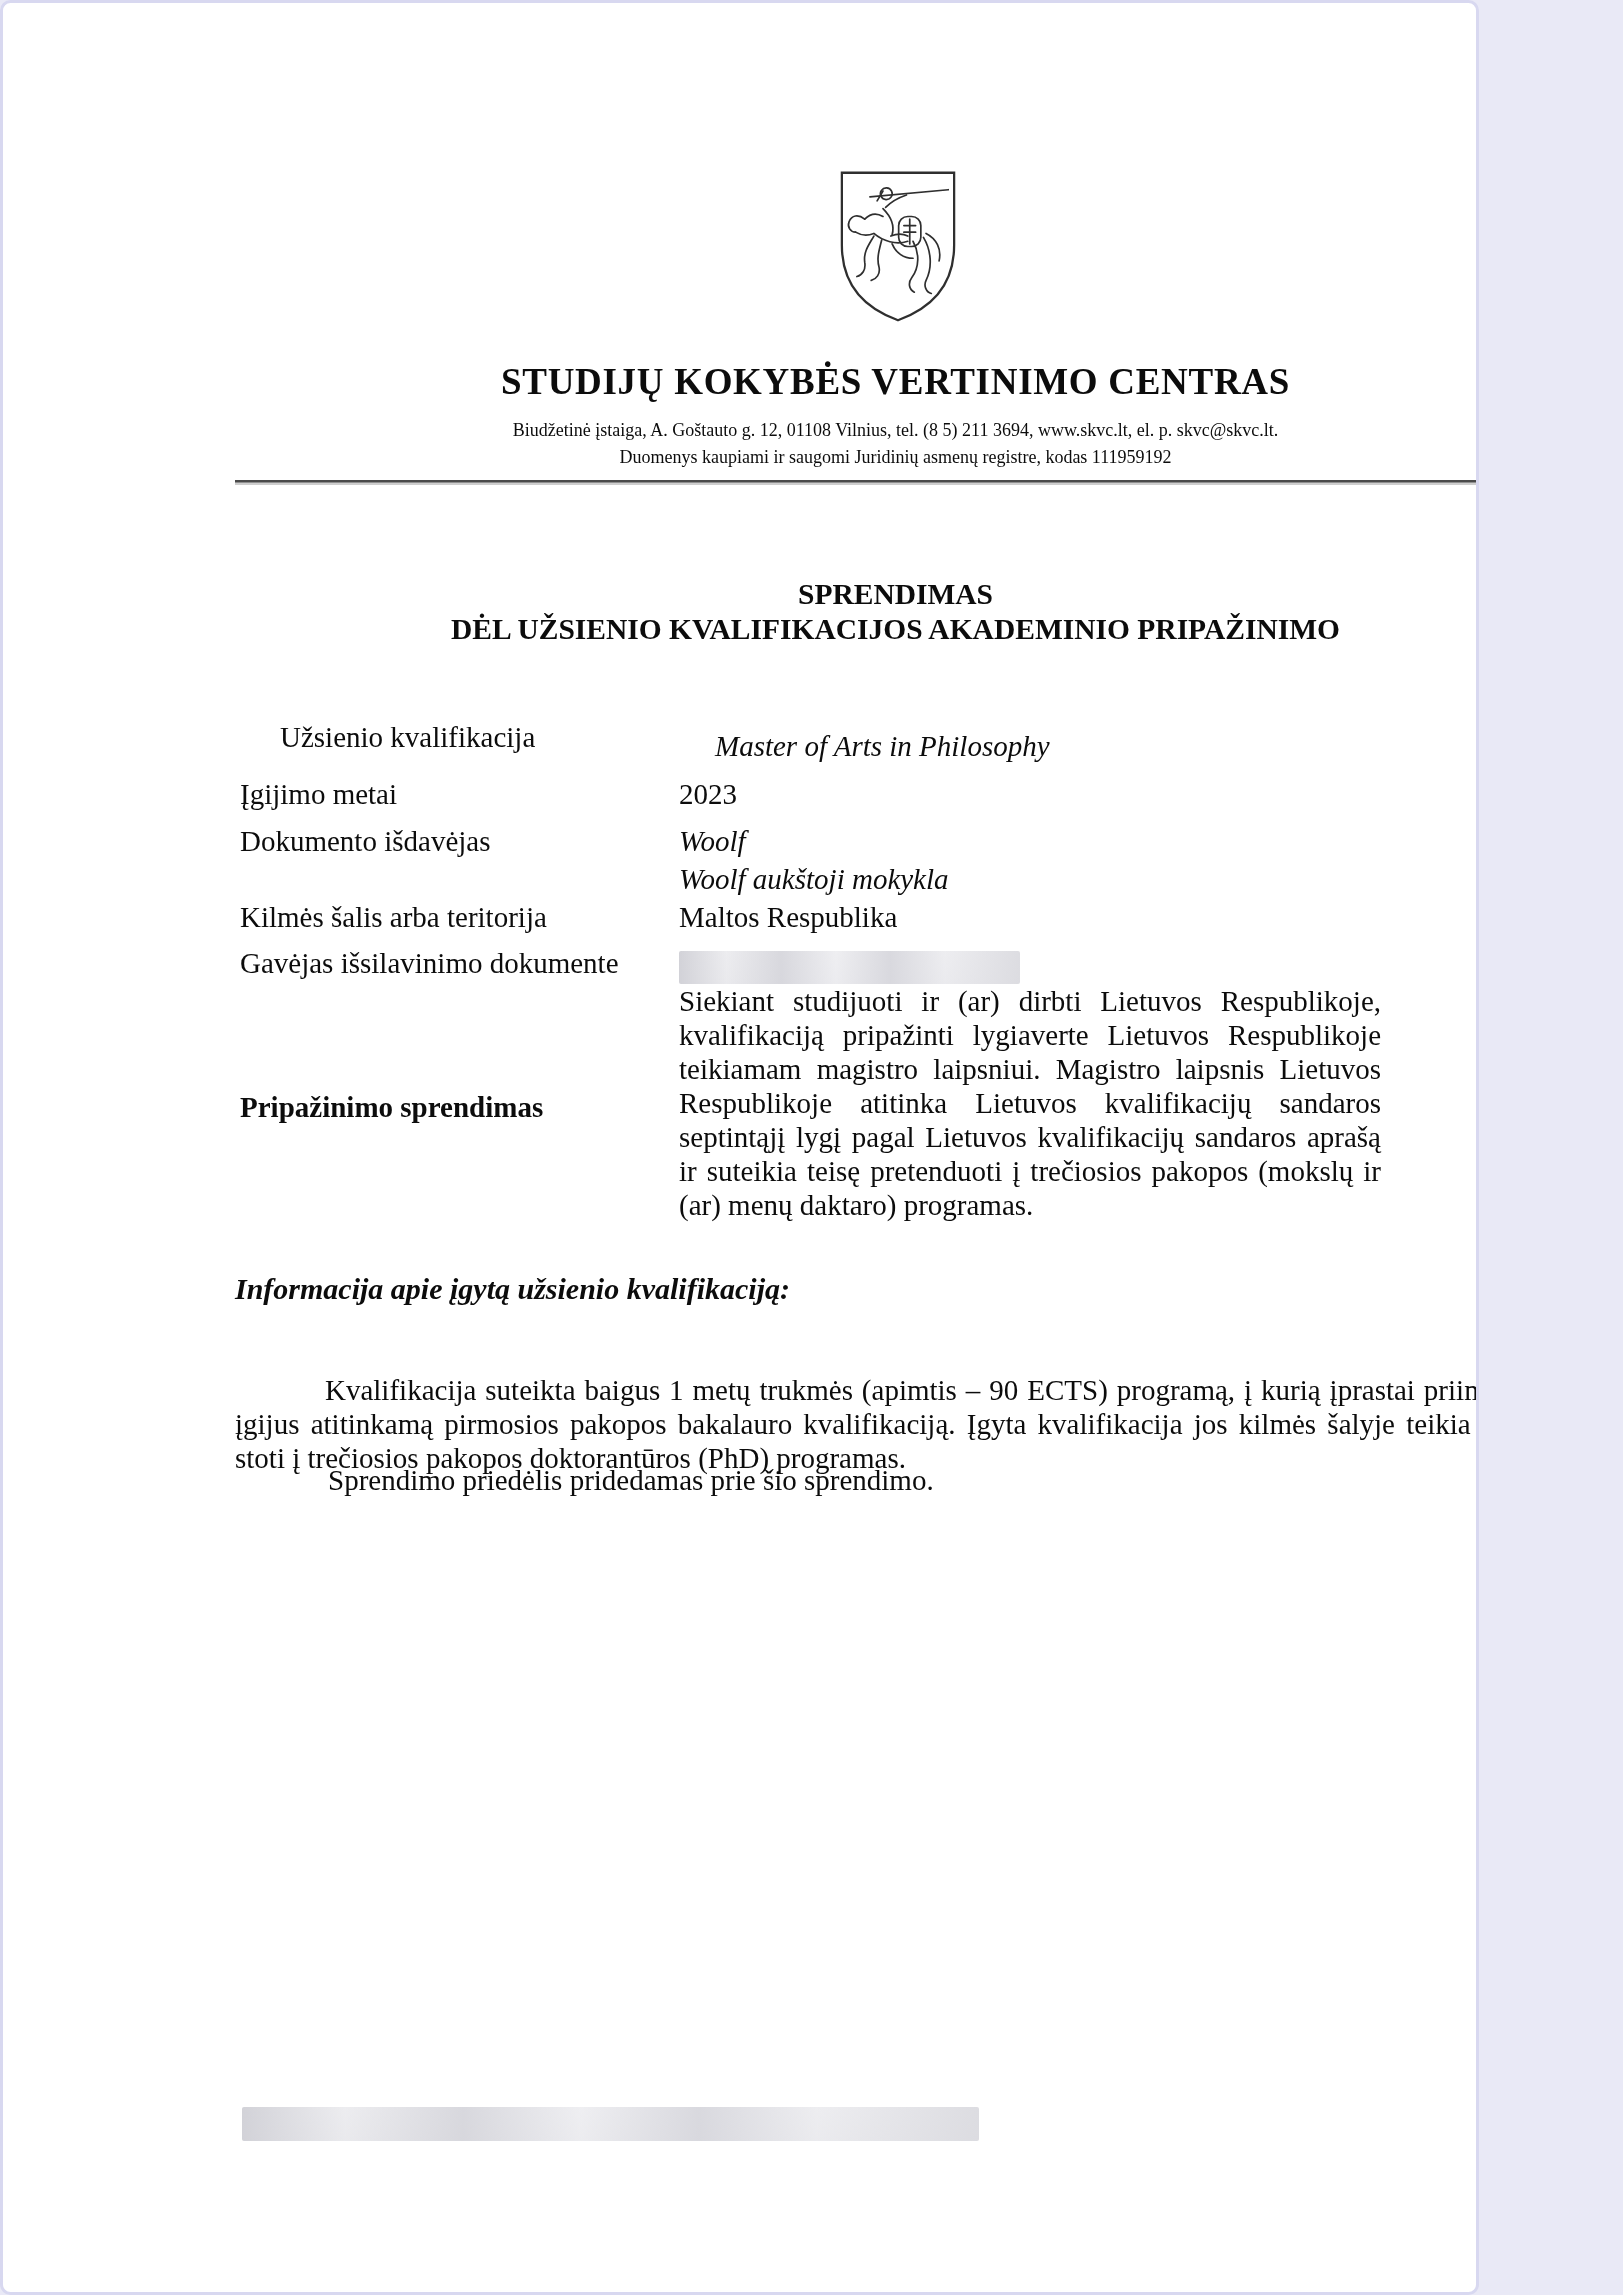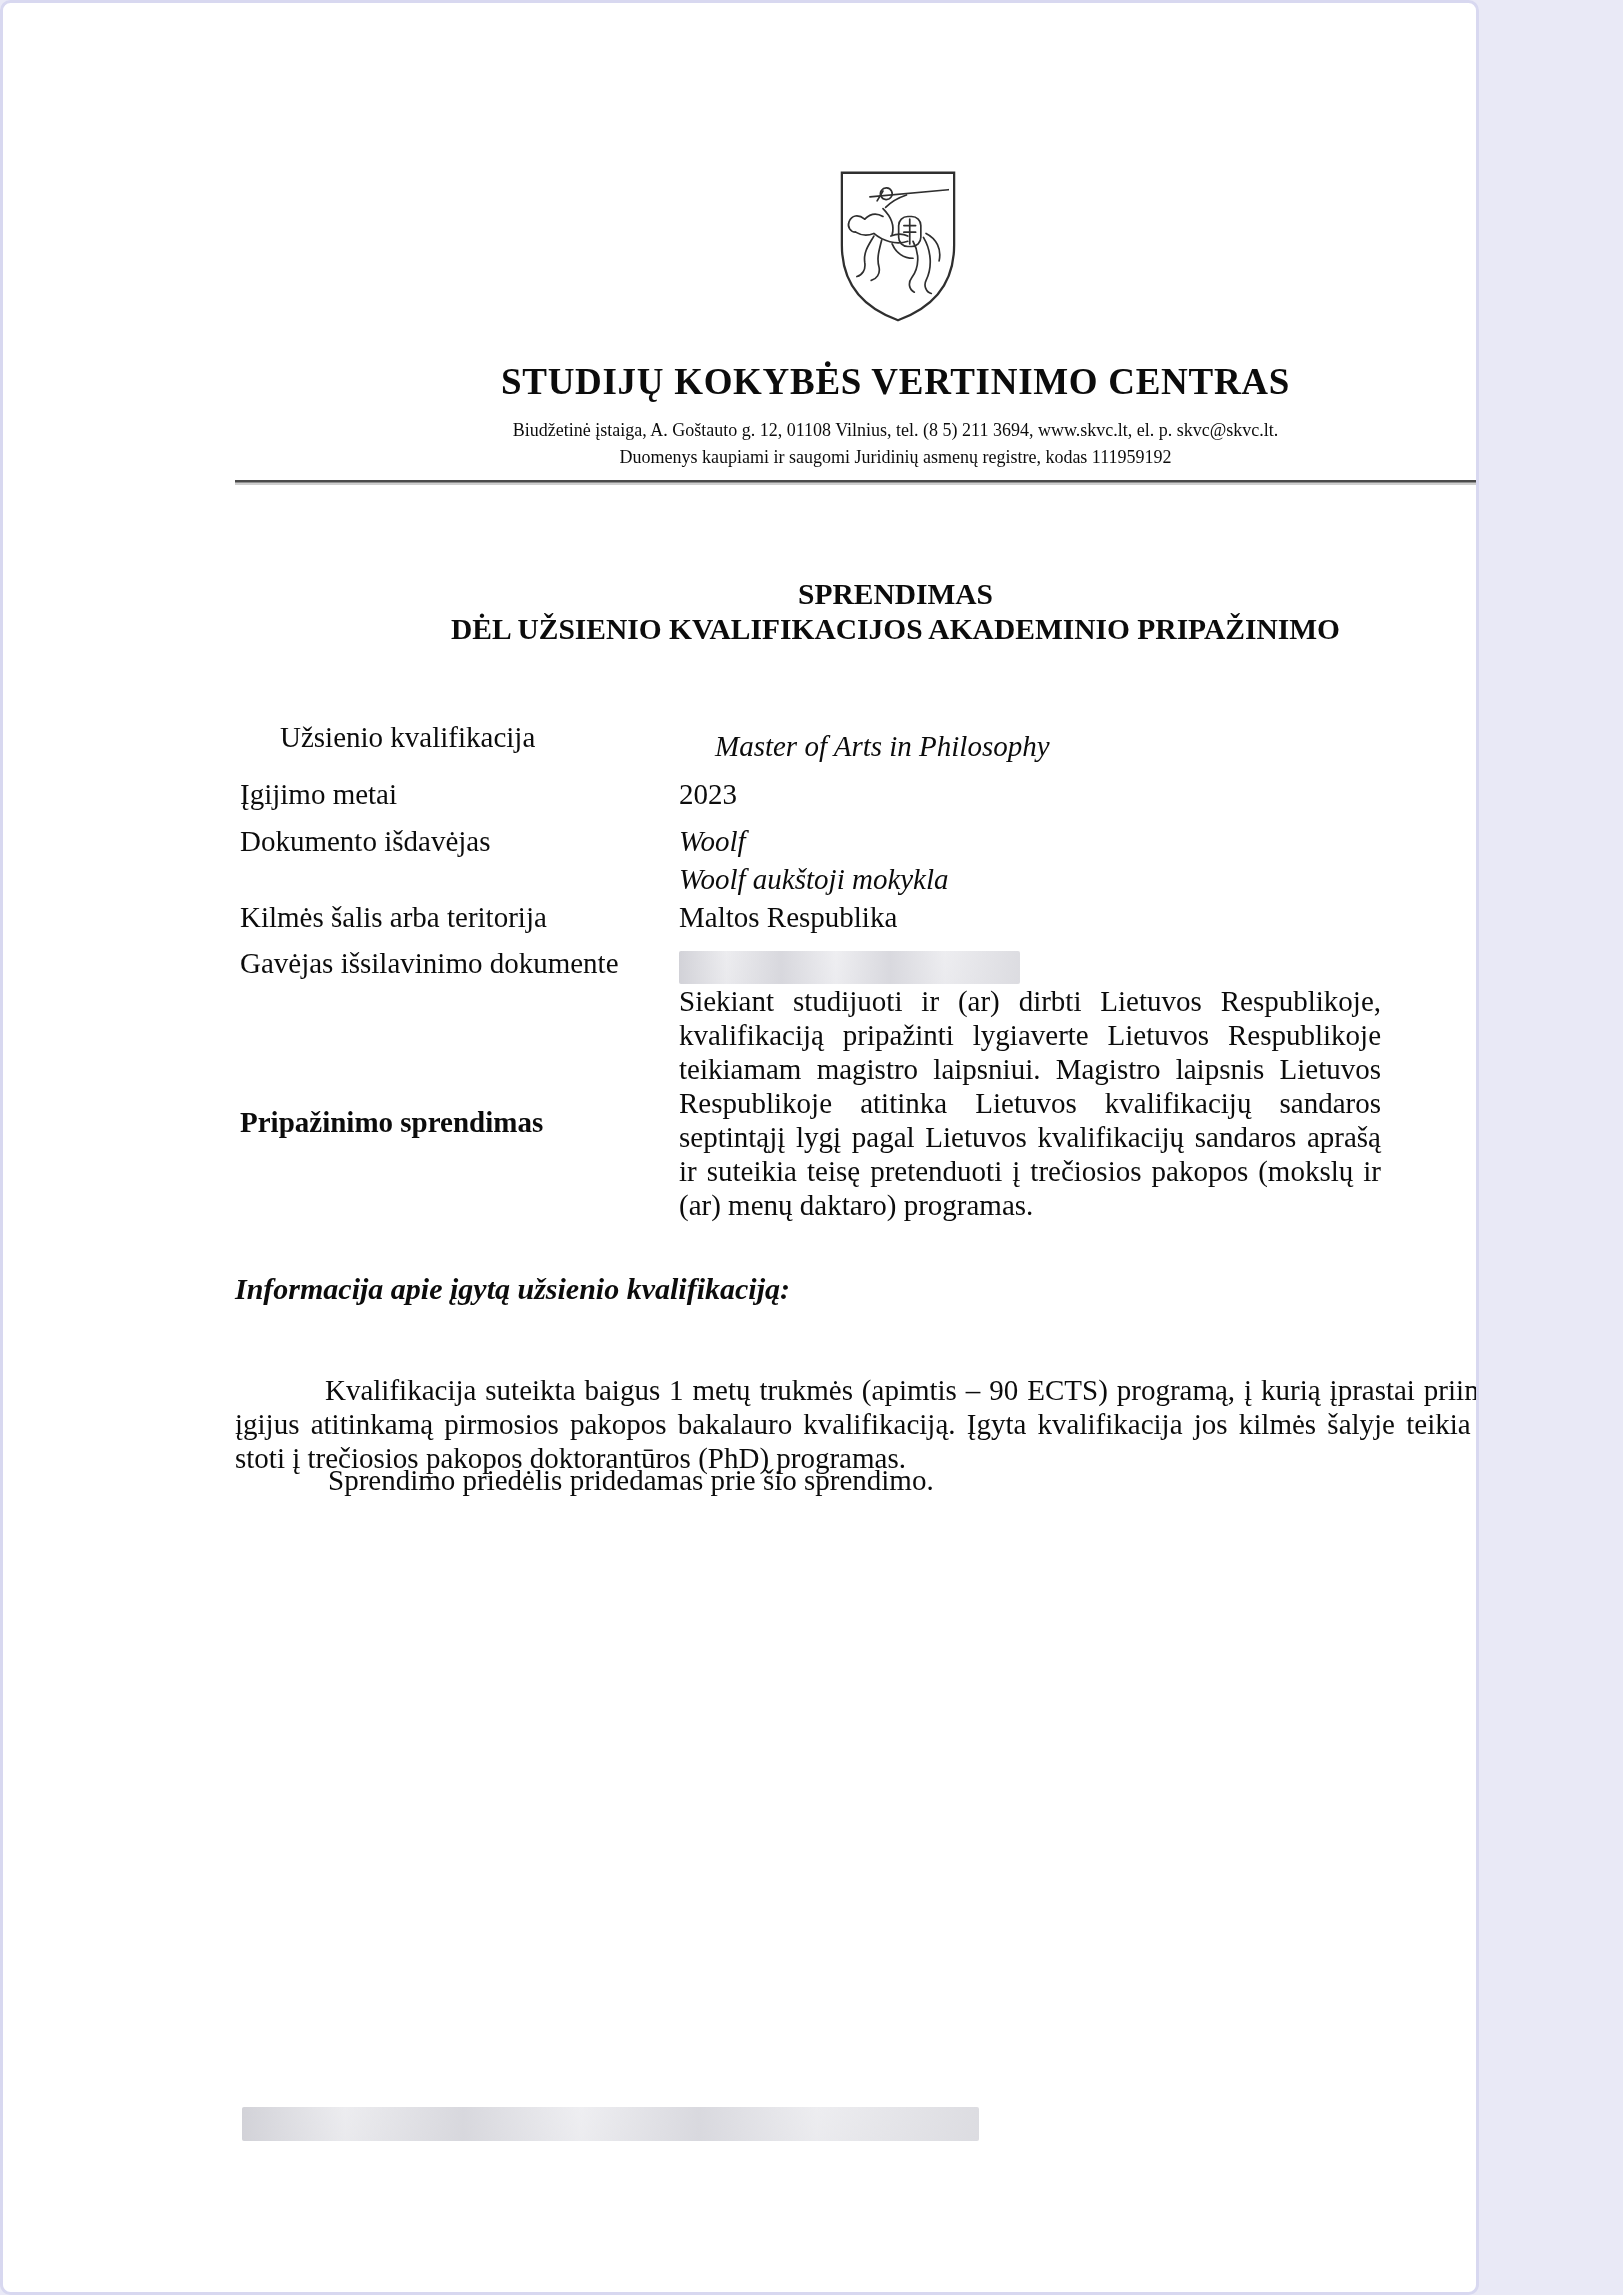--- a/index.html
+++ b/index.html
@@ -14,21 +14,21 @@
     font-family:"Liberation Serif","DejaVu Serif",serif;
     color:#0c0c0c;
   }
   .abs{position:absolute;}
   .band{left:232px;width:1321px;text-align:center;}
   .org-title{font-size:37px;font-weight:bold;letter-spacing:0.7px;white-space:nowrap;}
   .addr{font-size:18px;line-height:27px;}
   .rule{height:5.2px;background:linear-gradient(to bottom,#4a4a4a 0 42%,#8f8f8f 42% 55%,#cecece 55% 100%);}
   .decision-title{font-size:29.5px;font-weight:bold;line-height:35px;}
   .lbl{font-size:29px;white-space:nowrap;}
-  .lbl.bold{font-weight:bold;margin-top:15px;}
+  .lbl.bold{font-weight:bold;}
   .val{font-size:29px;}
   .italic{font-style:italic;}
   .val-par{
     width:702px;font-size:29px;line-height:34px;
     text-align:justify;text-align-last:left;
   }
   .info-head{font-size:30px;font-weight:bold;font-style:italic;}
   .body-par{
     width:1300px;font-size:29px;line-height:34px;
     text-align:justify;text-align-last:left;text-indent:90px;

